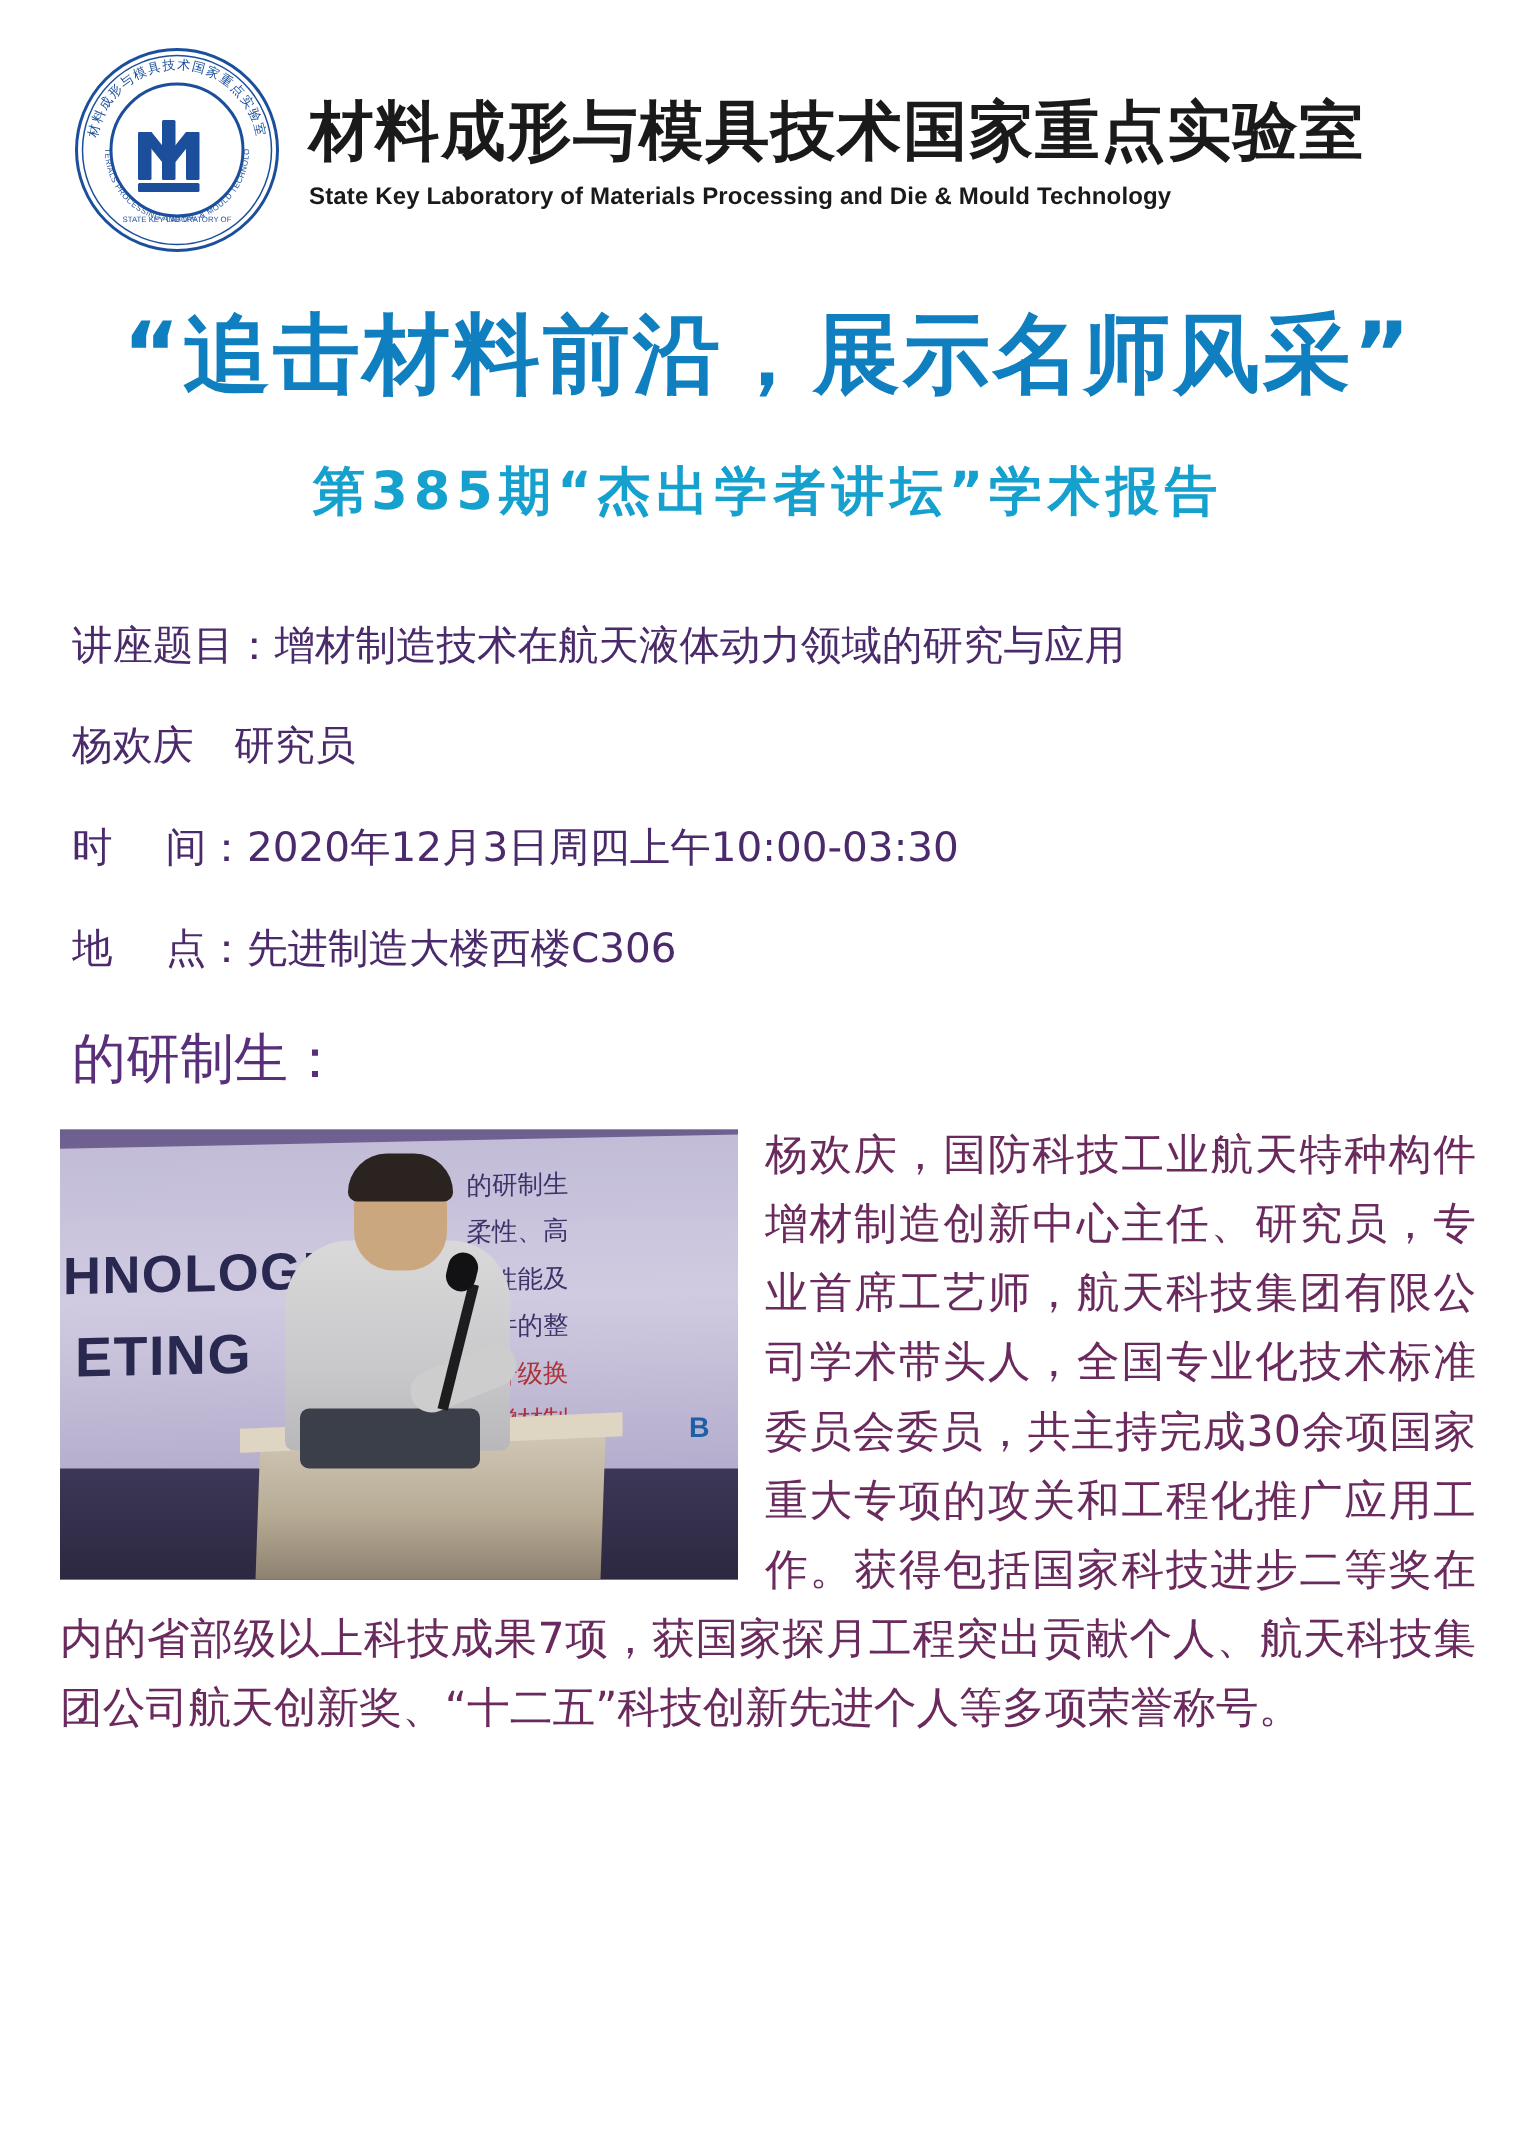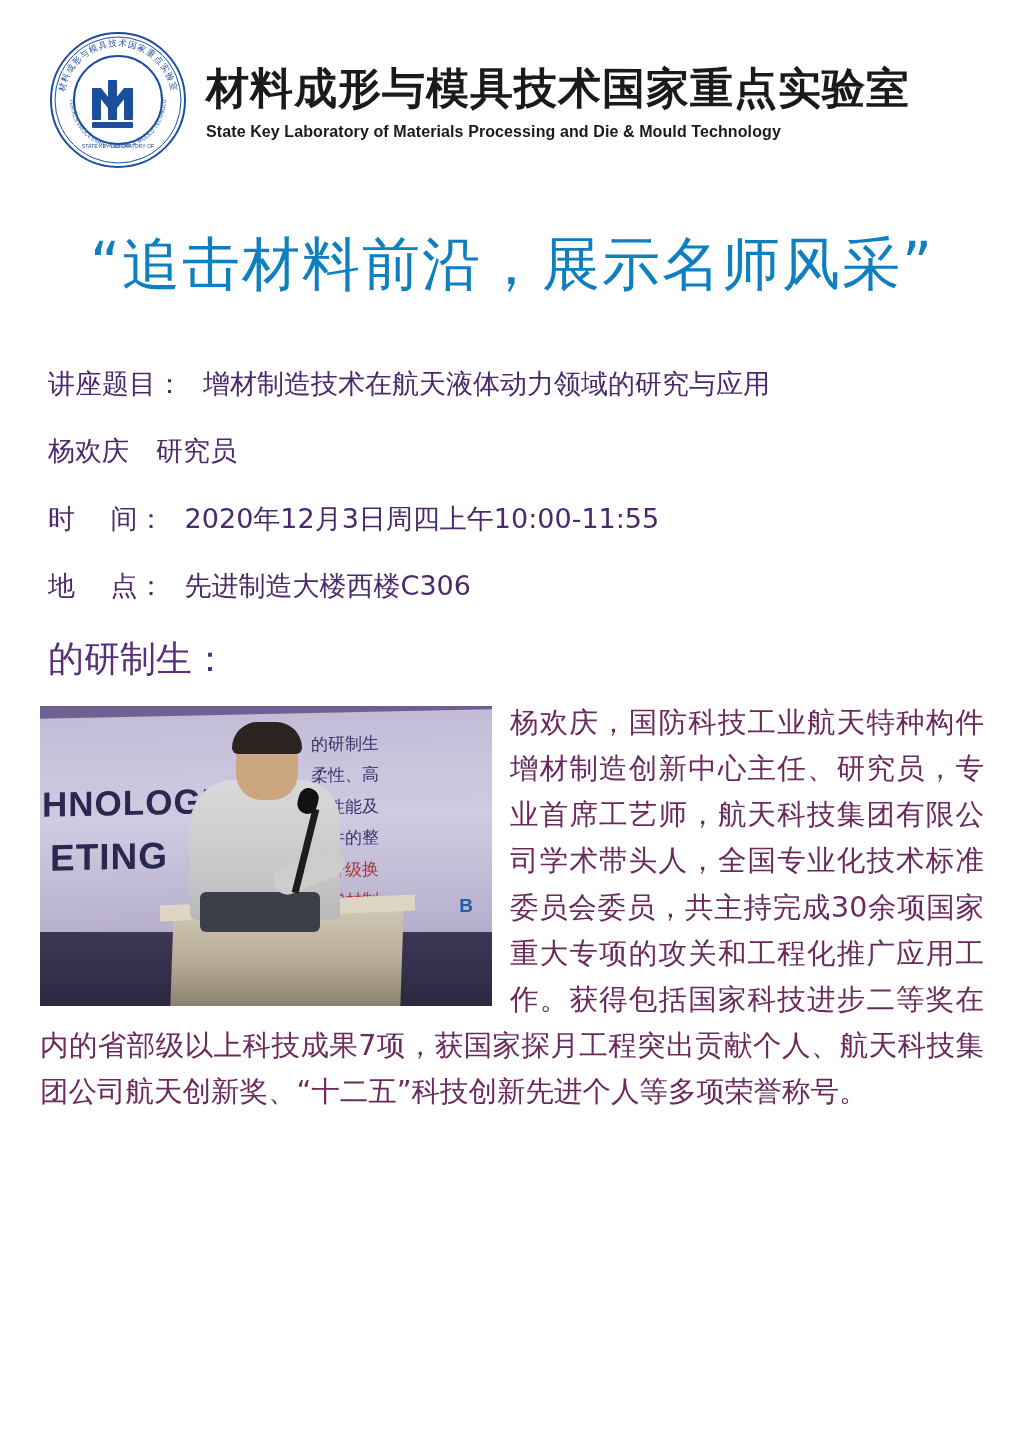--- a/index.html
+++ b/index.html
@@ -60,24 +60,24 @@
     letter-spacing: 0.1px;
     margin-top: 10px;
     white-space: nowrap;
   }
 
   
   .slogan {
     text-align: center;
     font-family: "DejaVu Sans", "Liberation Sans", sans-serif;
     font-size: 58px;
-    font-weight: normal;
+    font-weight: bold;
     color: #0f7fbf;
     letter-spacing: 2px;
-    margin-top: 50px;
+    margin-top: 22px;
     white-space: nowrap;
   }
 
   .series-line {
     text-align: center;
     font-family: "DejaVu Sans", "Liberation Sans", sans-serif;
     font-size: 35px;
     font-weight: bold;
     color: #16a0ce;
     letter-spacing: 4px;
@@ -91,21 +91,20 @@
     padding: 0 48px;
   }
   .info-row {
     display: flex;
     align-items: baseline;
     font-size: 27px;
     color: #3b1f5c;
     line-height: 1.75;
     font-family: "DejaVu Sans", "Liberation Sans", sans-serif;
     color: #4b2a6b;
-    gap: 20px;
   }
   .info-label {
     color: #4b2a6b;
     white-space: pre;
   }
   .info-value {
     color: #4b2a6b;
     margin-top: 20px;
   }
 
@@ -308,32 +307,33 @@
       </svg>
     </div>
     <div class="header-text">
       <div class="lab-name-cn">材料成形与模具技术国家重点实验室</div>
       <div class="lab-name-en">State Key Laboratory of Materials Processing and Die &amp; Mould Technology</div>
     </div>
   </div>
 
   <div class="slogan">“追击材料前沿，展示名师风采”</div>
 
+  <div class="series-line">第385期“杰出学者讲坛”学术报告</div>
 
   <div class="info">
     <div class="info-row">
       <span class="info-label">讲座题目：</span>
       <span class="info-value">增材制造技术在航天液体动力领域的研究与应用</span>
     </div>
     <div class="info-row">
       <span class="info-value">杨欢庆　研究员</span>
     </div>
     <div class="info-row">
       <span class="info-label">时　 间：</span>
-      <span class="info-value">2020年12月3日周四上午10:00-11:55</span>
+      <span class="info-value">2020年12月3日周四上午10:00-03:30</span>
     </div>
     <div class="info-row">
       <span class="info-label">地　 点：</span>
       <span class="info-value">先进制造大楼西楼C306</span>
     </div>
   </div>
 
   <div class="bio-heading">的研制生：</div>
 
   <div class="bio-body">

